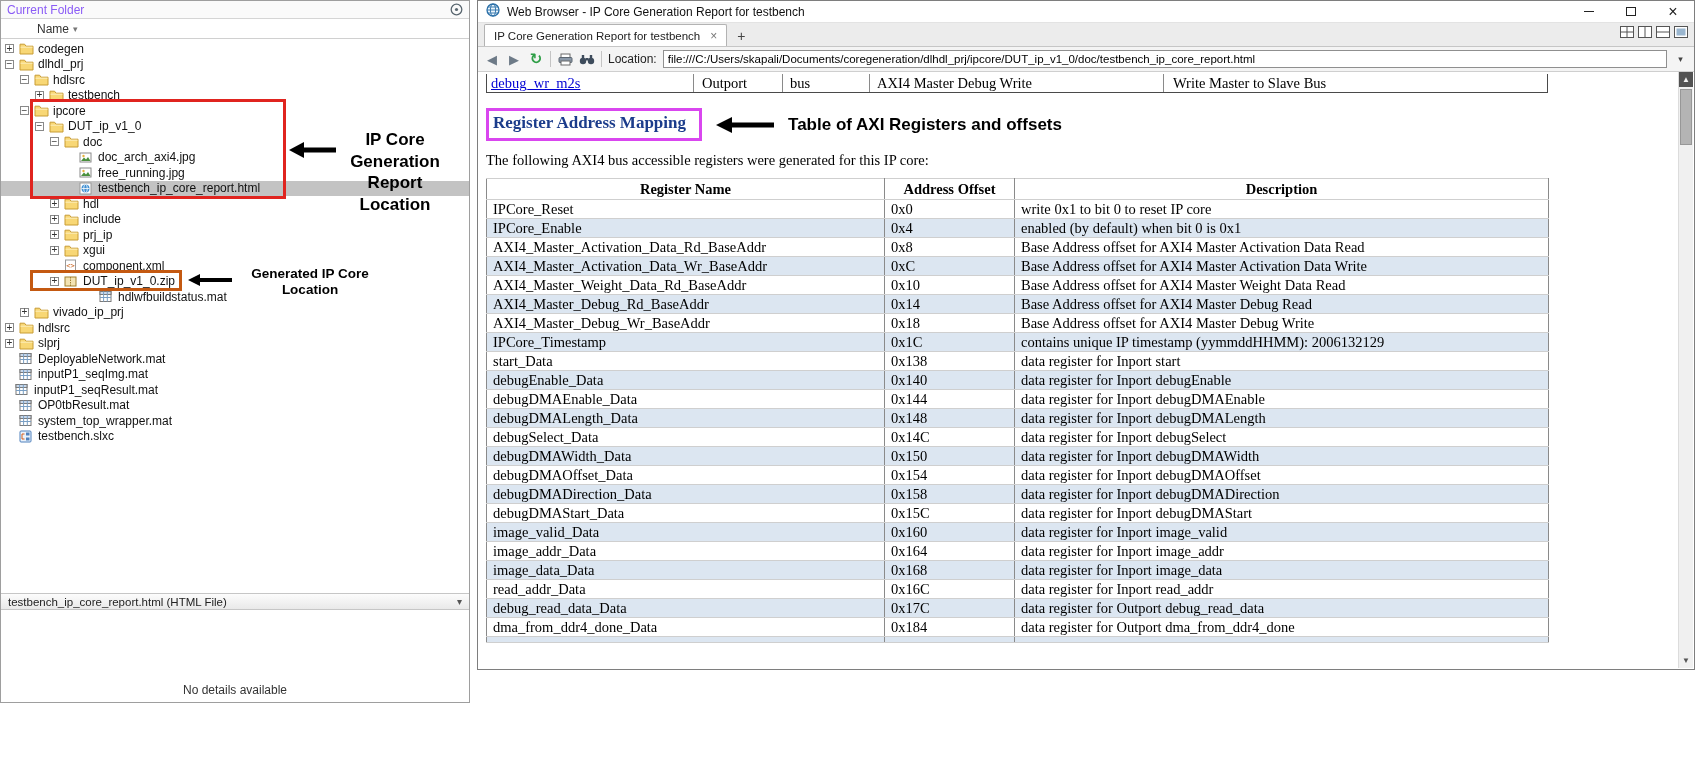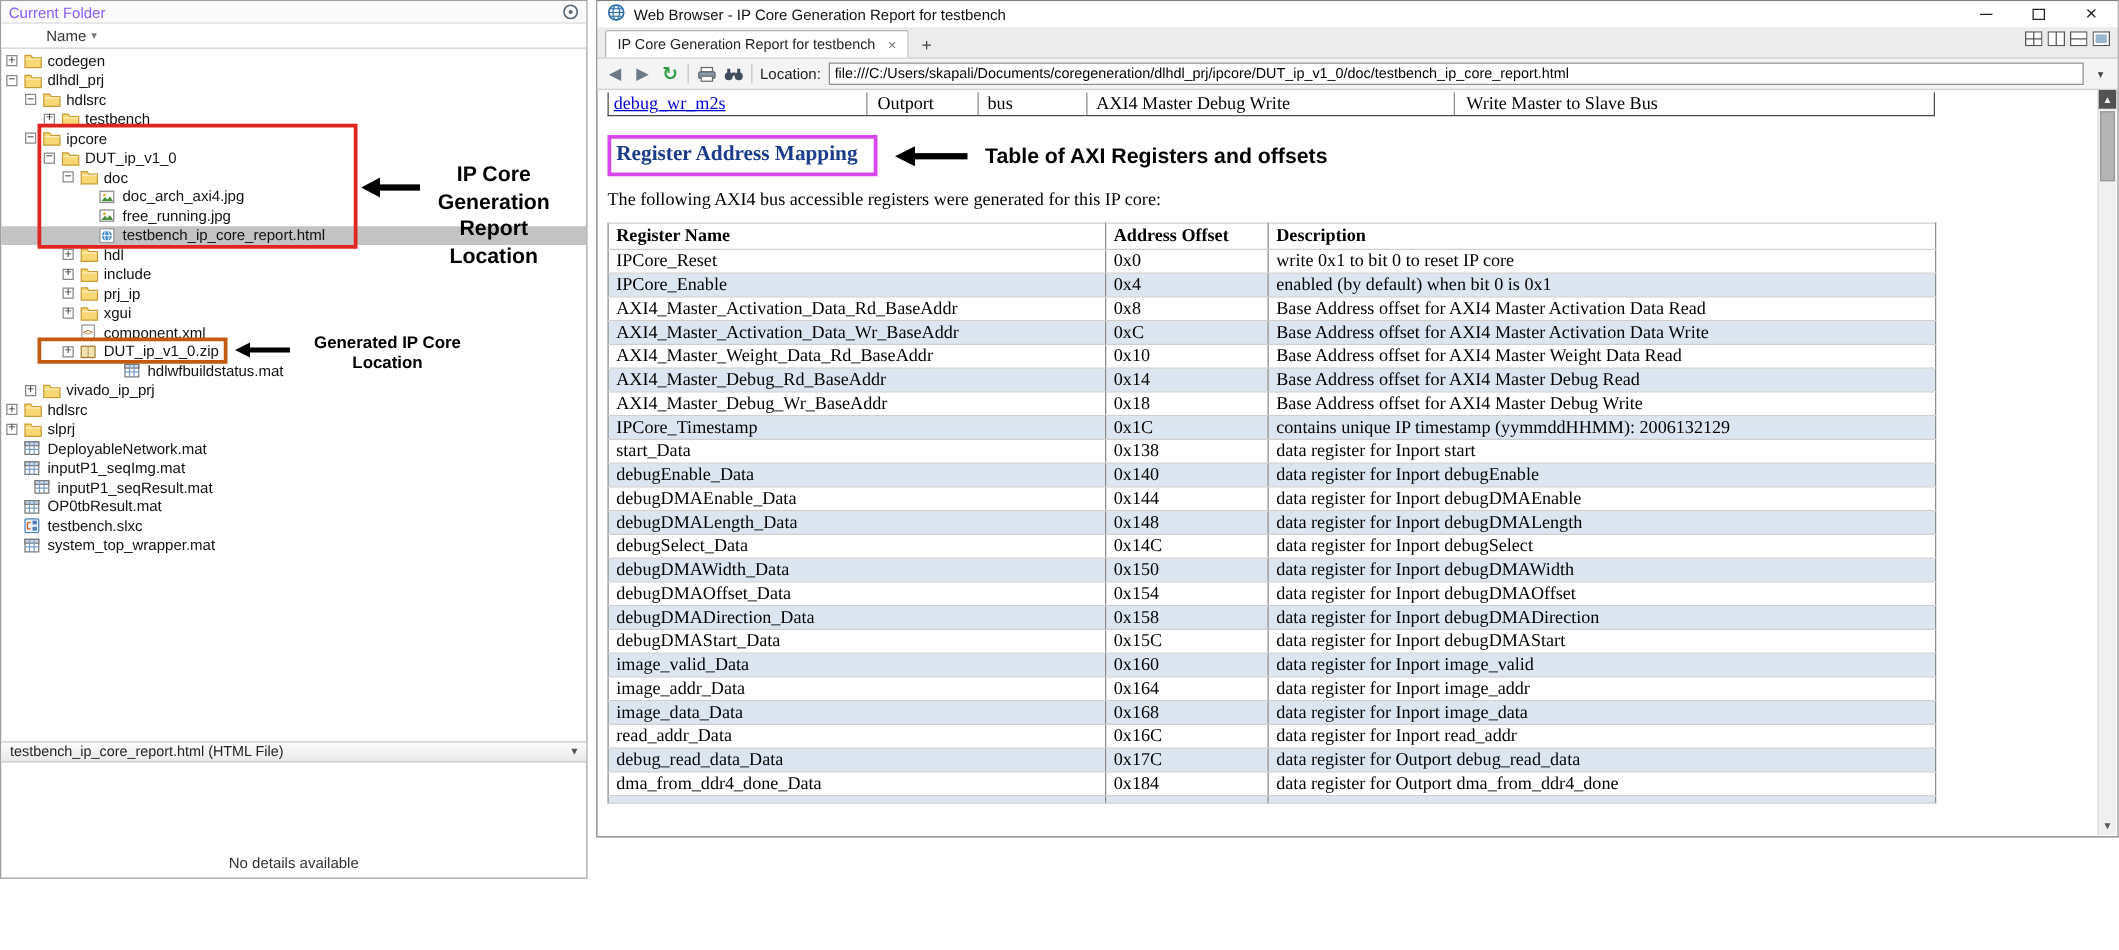--- a/index.html
+++ b/index.html
@@ -99,21 +99,21 @@
   .flow-arrow .tail{position:absolute;left:14px;right:0;top:50%;transform:translateY(-50%);height:5px;background:#000;}
   .annot-label.inline{position:static;font-family:"Liberation Sans","DejaVu Sans",sans-serif;
     font-size:17px;text-align:left;}
   .intro{margin-top:11px;font-size:14.5px;}
 
   table.registers{margin-top:9px;border-collapse:collapse;table-layout:fixed;width:1062px;
     border:1px solid #5a5a5a;font-size:14.5px;}
   table.registers th,table.registers td{border-left:1px solid #8a8a8a;border-right:1px solid #8a8a8a;
     border-top:1px solid #cfcfcf;border-bottom:1px solid #cfcfcf;padding:0 6px;text-align:left;
     white-space:nowrap;overflow:hidden;}
-  table.registers th{height:21px;font-weight:bold;background:#fff;}
+  table.registers th{height:21px;font-weight:bold;background:#fff;text-align:center;}
   table.registers td{height:19px;}
   table.registers tbody tr:nth-child(even) td{background:#dce6f1;}
   table.registers tr.partial td{height:6px;line-height:0;font-size:2px;}
 
   
   .vscroll{position:absolute;top:71px;right:1px;bottom:1px;width:15px;background:#f0f0f0;
     border-left:1px solid #dcdcdc;}
   .sb-up{height:15px;background:#525252;color:#f0f0f0;font-size:8px;display:flex;align-items:center;justify-content:center;}
   .sb-thumb{position:absolute;top:17px;left:1px;right:1px;height:56px;background:#b4b4b4;border:1px solid #979797;}
   .sb-down{position:absolute;bottom:0;left:0;right:0;height:15px;color:#555;font-size:8px;
@@ -357,64 +357,64 @@
         <span class="expander"></span>
         <span class="ficon">
           <svg width="13" height="13">
             <rect x="1" y="1.5" width="11" height="10" fill="#fff" stroke="#7a7a7a"></rect>
             <rect x="1" y="1.5" width="11" height="3" fill="#c9d8ea" stroke="#7a7a7a"></rect>
             <path d="M1 7.5 H12 M4.6 1.5 V11.5 M8.3 1.5 V11.5" stroke="#7a9fc4" stroke-width="1"></path>
           </svg>
         </span>
         <span class="flabel">inputP1_seqImg.mat</span>
       </div>
-      <div class="tree-row" style="padding-left: 12px; text-align: center;">
+      <div class="tree-row" style="padding-left: 0; text-align: center;">
         <span class="expander"></span>
         <span class="ficon">
           <svg width="13" height="13">
             <rect x="1" y="1.5" width="11" height="10" fill="#fff" stroke="#7a7a7a"></rect>
             <rect x="1" y="1.5" width="11" height="3" fill="#c9d8ea" stroke="#7a7a7a"></rect>
             <path d="M1 7.5 H12 M4.6 1.5 V11.5 M8.3 1.5 V11.5" stroke="#7a9fc4" stroke-width="1"></path>
           </svg>
         </span>
         <span class="flabel">inputP1_seqResult.mat</span>
       </div>
       <div class="tree-row" style="padding-left: 4px;">
         <span class="expander"></span>
         <span class="ficon">
           <svg width="13" height="13">
             <rect x="1" y="1.5" width="11" height="10" fill="#fff" stroke="#7a7a7a"></rect>
             <rect x="1" y="1.5" width="11" height="3" fill="#c9d8ea" stroke="#7a7a7a"></rect>
             <path d="M1 7.5 H12 M4.6 1.5 V11.5 M8.3 1.5 V11.5" stroke="#7a9fc4" stroke-width="1"></path>
           </svg>
         </span>
         <span class="flabel">OP0tbResult.mat</span>
+      </div>
+      <div class="tree-row" style="padding-left: 4px;">
+        <span class="expander"></span>
+        <span class="ficon">
+          <svg width="13" height="13">
+            <rect x="1" y="1.5" width="11" height="10" fill="#fff" stroke="#7a7a7a"></rect>
+            <rect x="1" y="1.5" width="11" height="3" fill="#c9d8ea" stroke="#7a7a7a"></rect>
+            <path d="M1 7.5 H12 M4.6 1.5 V11.5 M8.3 1.5 V11.5" stroke="#7a9fc4" stroke-width="1"></path>
+          </svg>
+        </span>
+        <span class="flabel">system_top_wrapper.mat</span>
       </div>
       <div class="tree-row" style="padding-left: 4px;">
         <span class="expander"></span>
         <span class="ficon">
           <svg width="13" height="13">
             <rect x="1" y="1" width="11" height="11" rx="1" fill="#eaf2fb" stroke="#4f81bd"></rect>
             <path d="M3 4 H5.5 M3 4 V9 H5.5" stroke="#d55c19" fill="none"></path>
             <rect x="7" y="2.5" width="3.5" height="3" fill="#4f81bd"></rect>
             <rect x="7" y="7.5" width="3.5" height="3" fill="#4f81bd"></rect>
           </svg>
         </span>
         <span class="flabel">testbench.slxc</span>
-      </div>
-      <div class="tree-row" style="padding-left: 4px;">
-        <span class="expander"></span>
-        <span class="ficon">
-          <svg width="13" height="13">
-            <rect x="1" y="1.5" width="11" height="10" fill="#fff" stroke="#7a7a7a"></rect>
-            <rect x="1" y="1.5" width="11" height="3" fill="#c9d8ea" stroke="#7a7a7a"></rect>
-            <path d="M1 7.5 H12 M4.6 1.5 V11.5 M8.3 1.5 V11.5" stroke="#7a9fc4" stroke-width="1"></path>
-          </svg>
-        </span>
-        <span class="flabel">system_top_wrapper.mat</span>
       </div>
     </div>
   <div class="details-bar">
     <span>testbench_ip_core_report.html  (HTML File)</span>
     <span class="chev">▾</span>
   </div>
   <div class="details-empty">No details available</div>
 </div>
 
 <div class="annot red-box1"></div>

